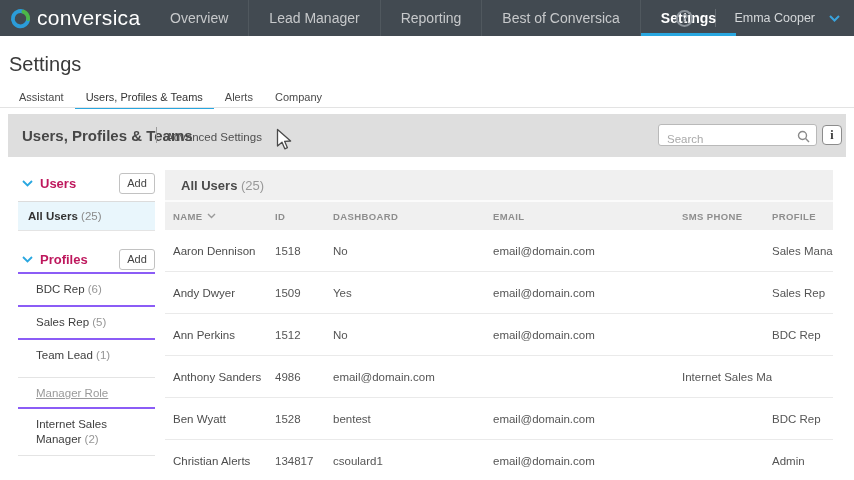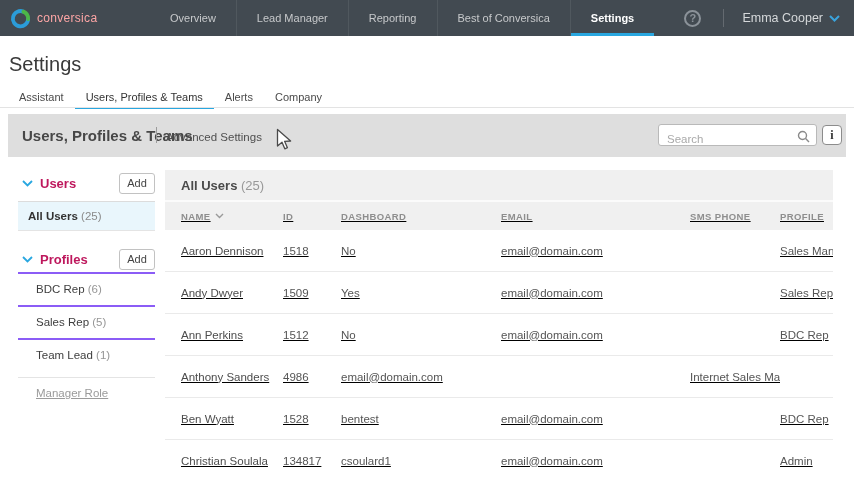--- a/index.html
+++ b/index.html
@@ -2,33 +2,33 @@
 <html><head>
 <meta charset="utf-8">
 <style>
   * { margin:0; padding:0; box-sizing:border-box; }
   html,body { width:854px; height:480px; overflow:hidden; background:#fff;
               font-family:"Liberation Sans", sans-serif; }
 
   
   .topbar { position:absolute; left:0; top:0; width:854px; height:36px; background:#424a51; }
   .brand { position:absolute; left:10px; top:0; height:36px; display:flex; align-items:center; gap:6px; }
-  .brand-name { color:#fca5a5; font-size:12px; letter-spacing:.3px; }
+  .brand-name { color:#ffffff; font-size:21px; letter-spacing:.3px; }
   .mainnav { position:absolute; left:150px; top:0; height:36px; display:flex; align-items:stretch; }
-  .nav-item { position:relative; display:flex; align-items:center; padding:0 20px; font-size:11px;
+  .nav-item { position:relative; display:flex; align-items:center; padding:0 20px; font-size:14px;
               color:#c7c9cb; cursor:pointer; border-left:1px solid rgba(255,255,255,.08); }
   .nav-item:first-child { border-left:none; }
   .nav-item.active { color:#fff; font-weight:bold; }
   .nav-item.active::after { content:""; position:absolute; left:0; right:0; bottom:0; height:3px; background:#29a7e0; }
   .nav-right { position:absolute; right:0; top:0; height:36px; display:flex; align-items:center; }
   .help-circle { width:17px; height:17px; border:2px solid #8b9299; border-radius:50%;
                  color:#8b9299; font-size:11px; font-weight:bold; display:flex; align-items:center;
                  justify-content:center; margin-right:22px; }
   .nav-divider { width:1px; height:18px; background:rgba(255,255,255,.18); margin-right:18px; }
-  .user-menu { display:flex; align-items:center; gap:6px; color:#d5d8da; font-size:12.5px; margin-right:14px; cursor:pointer; }
+  .user-menu { display:flex; align-items:center; gap:14px; color:#d5d8da; font-size:12.5px; margin-right:14px; cursor:pointer; }
 
   
   .page-title { position:absolute; left:9px; top:53px; font-size:20px; color:#3a3a3a; }
   .tabs { position:absolute; left:8px; top:86px; display:flex; height:22px; }
   .tab { position:relative; padding:0 11px; font-size:11px; color:#4a4a4a; display:flex; align-items:center; cursor:pointer; }
   .tab.active { color:#333; }
   .tab.active::after { content:""; position:absolute; left:0; right:0; bottom:-1px; height:2px; background:#29a7e0; }
   .tabs-border { position:absolute; left:0; top:107px; width:854px; height:1px; background:#e3e3e3; }
 
   
@@ -61,21 +61,21 @@
   .side-item { padding:8px 0 8px 18px; font-size:11.5px; color:#3e3e3e; border-top:2px solid #8b5cf6; cursor:pointer; line-height:15px; }
   .side-item .cnt { color:#969696; }
   .side-item:last-child { border-bottom:1px solid #e4e4e4; }
   .mgr-label { margin-top:6px; border-top:1px solid #e4e4e4;text-decoration:underline; }
 
   
   .usertable { position:absolute; left:165px; top:170px; width:668px; }
   .tbl-title { height:32px; line-height:32px; background:#f0f0f0; padding-left:16px; font-size:13px;
                color:#4a4a4a; font-weight:bold; border-bottom:2px solid #fbfbfb; }
   .tbl-title .cnt { font-weight:normal; color:#999; }
-  .grid { display:grid; grid-template-columns:102px 58px 160px 189px 90px 1fr; align-items:center; padding-left:16px;text-decoration:underline; }
+  .grid { display:grid; grid-template-columns:102px 58px 160px 189px 90px 1fr; align-items:center; padding-left:8px; }
   .tbl-head { height:28px; background:#f0f0f0; }
   .tbl-head .hc { font-size:9.5px; font-weight:bold; color:#8e8e8e; letter-spacing:.4px;
                   white-space:nowrap; overflow:hidden; display:flex; align-items:center; gap:4px; }
   .row { height:42px; border-bottom:1px solid #eaeaea; background:#fff; cursor:pointer; }
   .row .c { font-size:11.5px; color:#555; white-space:nowrap; overflow:hidden; }
   .row .c.name { color:#4d4d4d; }
 
   .cursor { position:absolute; left:276px; top:128px; z-index:50; pointer-events:none; }
 </style>
 </head>
@@ -167,20 +167,24 @@
   </div>
   <div class="side-item">
     <span>Sales Rep</span>
     <span class="cnt">(5)</span>
   </div>
   <div class="side-item">
     <span>Team Lead</span>
     <span class="cnt">(1)</span>
   </div>
   <div class="side-label mgr-label">Manager Role</div>
+  <div class="side-item">
+    <span>Internet Sales Manager</span>
+    <span class="cnt">(2)</span>
+  </div>
 
 </div>
 
 <div class="usertable">
   <div class="tbl-title">
     <span>All Users</span>
     <span class="cnt">(25)</span>
   </div>
   <div class="grid tbl-head">
     <div class="hc">
@@ -231,21 +235,21 @@
   </div>
   <div class="grid row">
     <div class="c name">Ben Wyatt</div>
     <div class="c">1528</div>
     <div class="c">bentest</div>
     <div class="c">email@domain.com</div>
     <div class="c"></div>
     <div class="c">BDC Rep</div>
   </div>
   <div class="grid row">
-    <div class="c name">Christian Soulala</div>
+    <div class="c name">Christian Alerts</div>
     <div class="c">134817</div>
     <div class="c">csoulard1</div>
     <div class="c">email@domain.com</div>
     <div class="c"></div>
     <div class="c">Admin</div>
   </div>
 </div>
 
 <div class="cursor">
   <svg width="18" height="24" viewBox="0 0 18 24">

